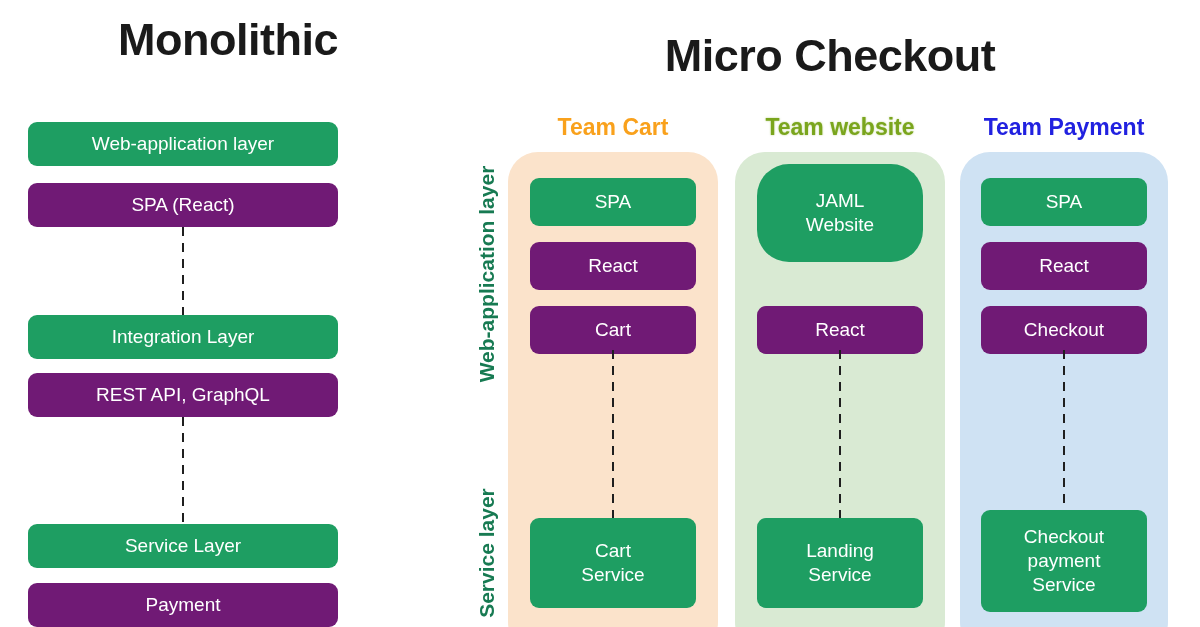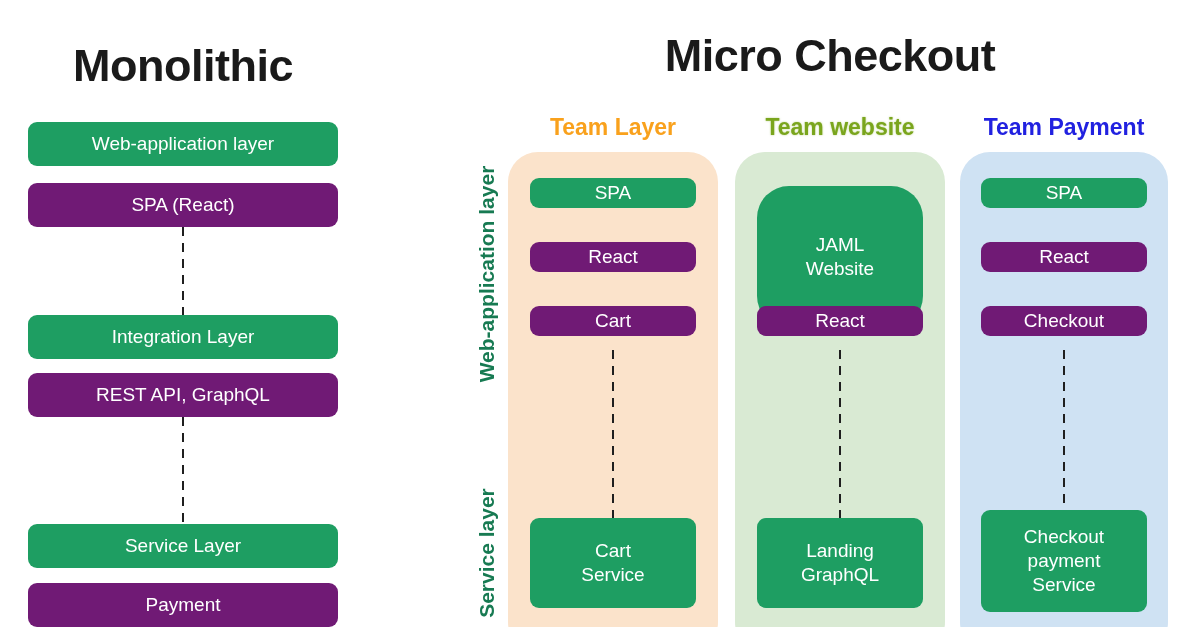--- a/index.html
+++ b/index.html
@@ -4,21 +4,21 @@
 <style>
   html,body{margin:0;padding:0;background:#ffffff;}
   .page{
     position:relative;width:1200px;height:627px;overflow:hidden;
     background:#ffffff;font-family:"Liberation Sans",sans-serif;
   }
   .title{
     position:absolute;margin:0;color:#1a1a1a;font-size:45px;font-weight:800;
     text-align:center;letter-spacing:-0.5px;
   }
-  .mono-title{left:28px;top:40px;width:310px;}
+  .mono-title{left:28px;top:14px;width:310px;text-align:right;}
   .micro-title{left:610px;top:30px;width:440px;}
 
   .box{
     position:absolute;border-radius:9px;color:#ffffff;font-size:19px;
     display:flex;align-items:center;justify-content:center;text-align:center;
     white-space:pre-line;line-height:1.25;
   }
   .green{background:#1e9e62;}
   .blue{background:#701a75;}
 
@@ -53,45 +53,45 @@
   }
   .side-web{left:362px;top:262px;width:250px;}
   .side-service{left:407px;top:541px;width:160px;}
 
   
   .col{position:absolute;top:152px;height:500px;border-radius:30px;}
   .col1{left:508px;width:210px;background:#fbe3cb;}
   .col2{left:735px;width:210px;background:#d9ead3;}
   .col3{left:960px;width:208px;background:#cfe2f3;}
 
-  .inner{width:166px;height:30px;}
+  .inner{width:166px;height:48px;}
   .c1{left:530px;} .c2{left:757px;} .c3{left:981px;}
   .r1{top:178px;} .r2{top:242px;} .r3{top:306px;}
-  .jaml{top:186px;height:142px;border-radius:32px;}
+  .jaml{top:164px;height:98px;border-radius:32px;}
   .svc{top:518px;height:90px;}
   .svc3{top:510px;height:102px;}
 </style>
 </head>
 <body>
 
 <div class="page">
 
   <h1 class="title mono-title">Monolithic</h1>
   <h1 class="title micro-title">Micro Checkout</h1>
 
   <div class="box green mono m1">Web-application layer</div>
   <div class="box blue mono m2">SPA (React)</div>
   <div class="dash dash-m1"></div>
   <div class="box blue mono m4">REST API, GraphQL</div>
   <div class="box green mono m3">Integration Layer</div>
   <div class="dash dash-m2"></div>
   <div class="box green mono m5">Service Layer</div>
   <div class="box blue mono m6">Payment</div>
 
-  <div class="team team-cart">Team Layer</div>
+  <div class="team team-cart">Team Cart</div>
   <div class="team team-website">Team website</div>
   <div class="team team-payment">Team Payment</div>
 
   <div class="side-label side-web">Web-application layer</div>
   <div class="side-label side-service">Service layer</div>
 
   <div class="col col1"></div>
   <div class="col col2"></div>
   <div class="col col3"></div>
 
@@ -100,21 +100,21 @@
   <div class="box blue inner c1 r3">Cart</div>
   <div class="dash dash-c1"></div>
   <div class="box green inner c1 svc">Cart
 Service</div>
 
   <div class="box green inner c2 jaml">JAML
 Website</div>
   <div class="box blue inner c2 r3">React</div>
   <div class="dash dash-c2"></div>
   <div class="box green inner c2 svc">Landing
-GraphQL</div>
+Service</div>
 
   <div class="box green inner c3 r1">SPA</div>
   <div class="box blue inner c3 r2">React</div>
   <div class="box blue inner c3 r3">Checkout</div>
   <div class="dash dash-c3"></div>
   <div class="box green inner c3 svc3">Checkout
 payment
 Service</div>
 
 </div>

